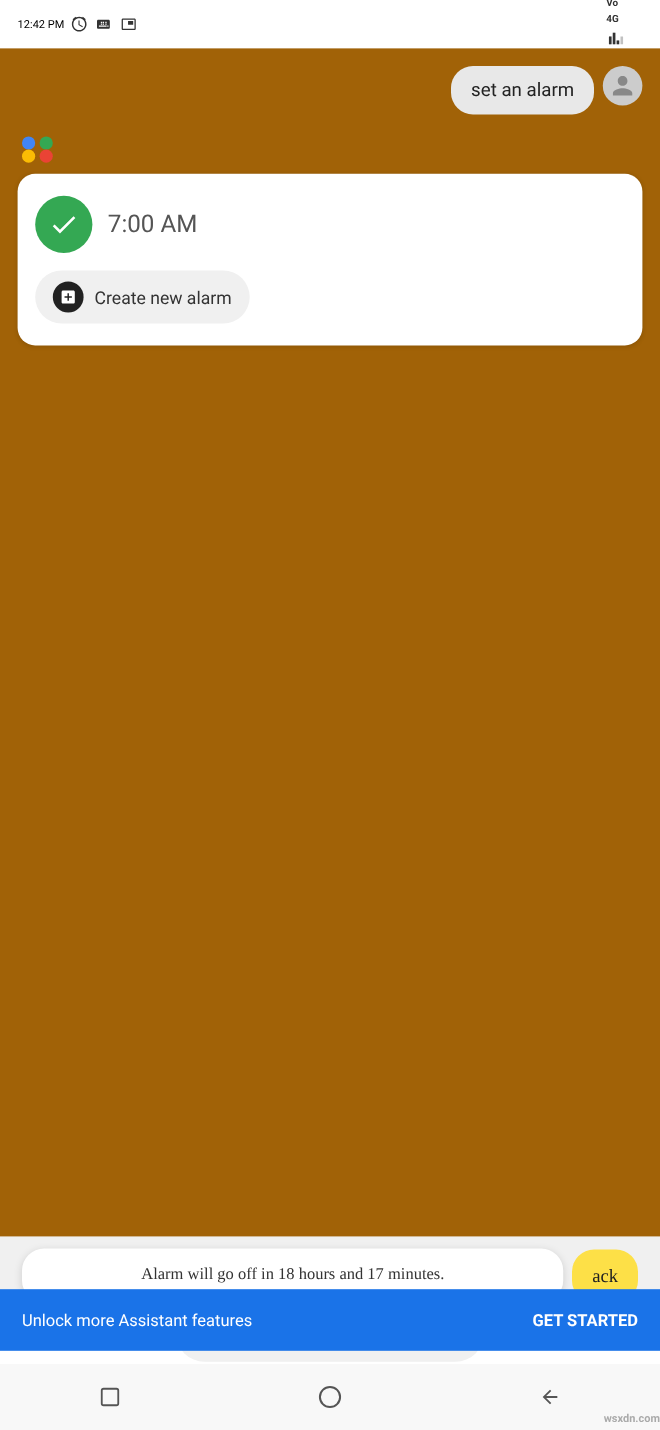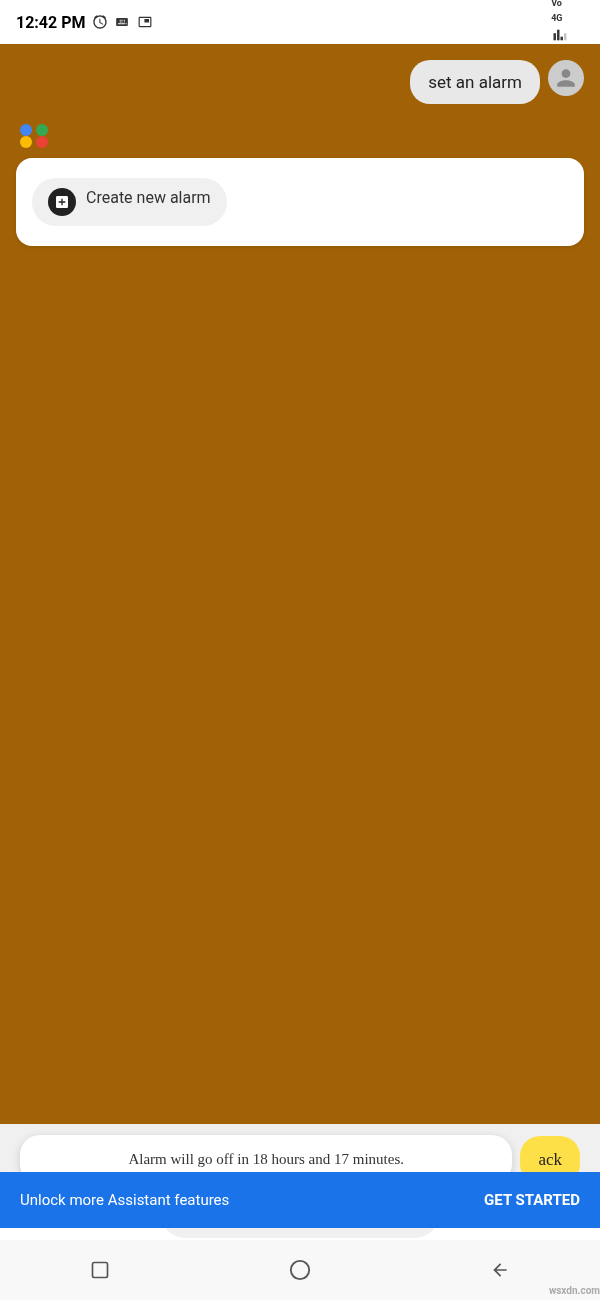--- a/index.html
+++ b/index.html
@@ -27,21 +27,21 @@
       display: flex;
       align-items: center;
       gap: 6px;
     }
     .status-right {
       display: flex;
       align-items: flex-start;
       gap: 5px;
       flex-direction: column;
     }
-    .status-time { font-weight: 700; font-size: 16px; }
+    .status-time { font-weight: 400; font-size: 10px; }
 
     
     .chat-area {
       background: #a16207;
       height: calc(1300px - 44px - 60px - 60px - 56px);
       padding: 16px;
       position: relative;
     }
 
     
@@ -116,21 +116,21 @@
       flex-shrink: 0;
     }
     .alarm-check svg { width: 28px; height: 28px; fill: #fff; }
     .alarm-time-text {
       font-size: 22px;
       color: #555;
       font-weight: 400;
     }
     .create-alarm-btn {
       display: flex;
-      align-items: flex-start;
+      align-items: center;
       gap: 10px;
       background: #f0f0f0;
       border-radius: 24px;
       padding: 10px 16px;
       cursor: pointer;
       width: fit-content;
     }
     .alarm-plus-icon {
       width: 28px;
       height: 28px;
@@ -322,20 +322,28 @@
     <svg width="36" height="36" viewBox="0 0 36 36">
       <circle cx="10" cy="14" r="6" fill="#4285F4"></circle>
       <circle cx="26" cy="14" r="6" fill="#34A853"></circle>
       <circle cx="10" cy="26" r="6" fill="#FBBC04"></circle>
       <circle cx="26" cy="26" r="6" fill="#EA4335"></circle>
     </svg>
   </div>
 
 
   <div class="alarm-card">
+    <div class="alarm-time-row">
+      <div class="alarm-check">
+        <svg viewBox="0 0 24 24">
+            <path d="M9 16.17L4.83 12l-1.42 1.41L9 19 21 7l-1.41-1.41z"></path>
+          </svg>
+      </div>
+      <span class="alarm-time-text">7:00 AM</span>
+    </div>
     <div class="create-alarm-btn">
       <div class="alarm-plus-icon">
         <svg viewBox="0 0 24 24">
             <path d="M19 3H5c-1.1 0-2 .9-2 2v14c0 1.1.9 2 2 2h14c1.1 0 2-.9 2-2V5c0-1.1-.9-2-2-2zm-2 10h-4v4h-2v-4H7v-2h4V7h2v4h4v2z"></path>
           </svg>
       </div>
       <span class="create-alarm-label">Create new alarm</span>
     </div>
   </div>
 

